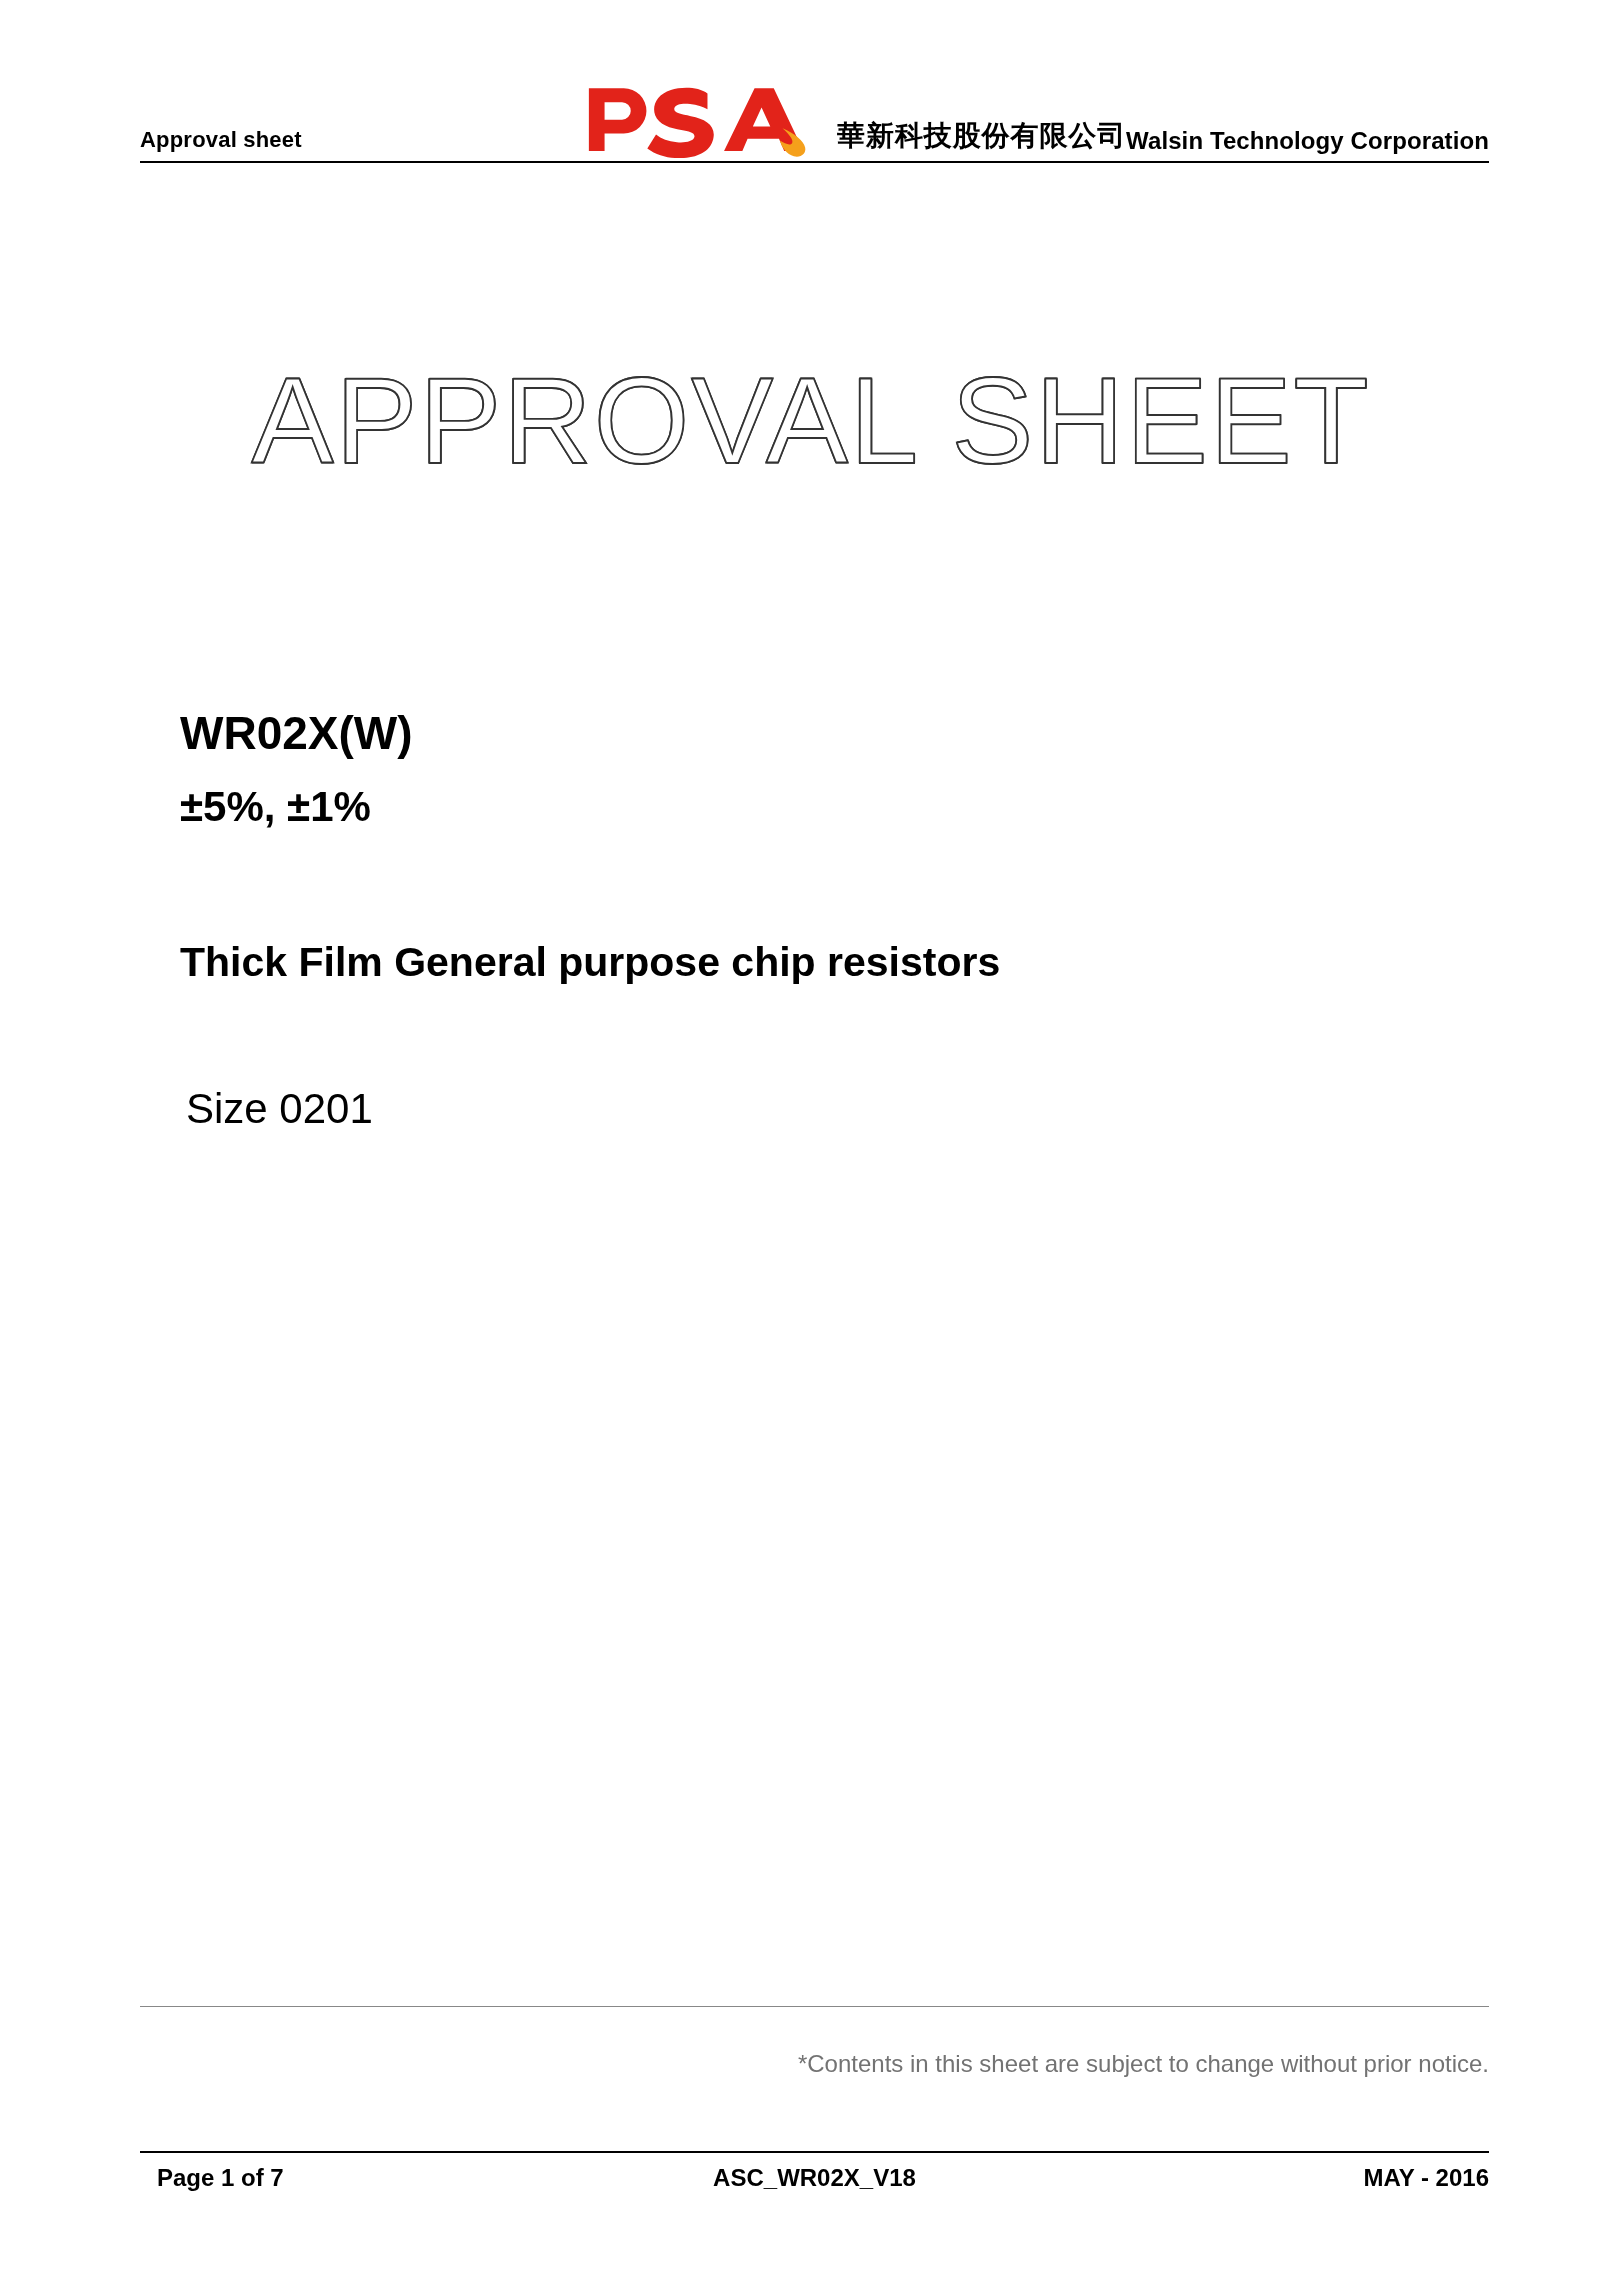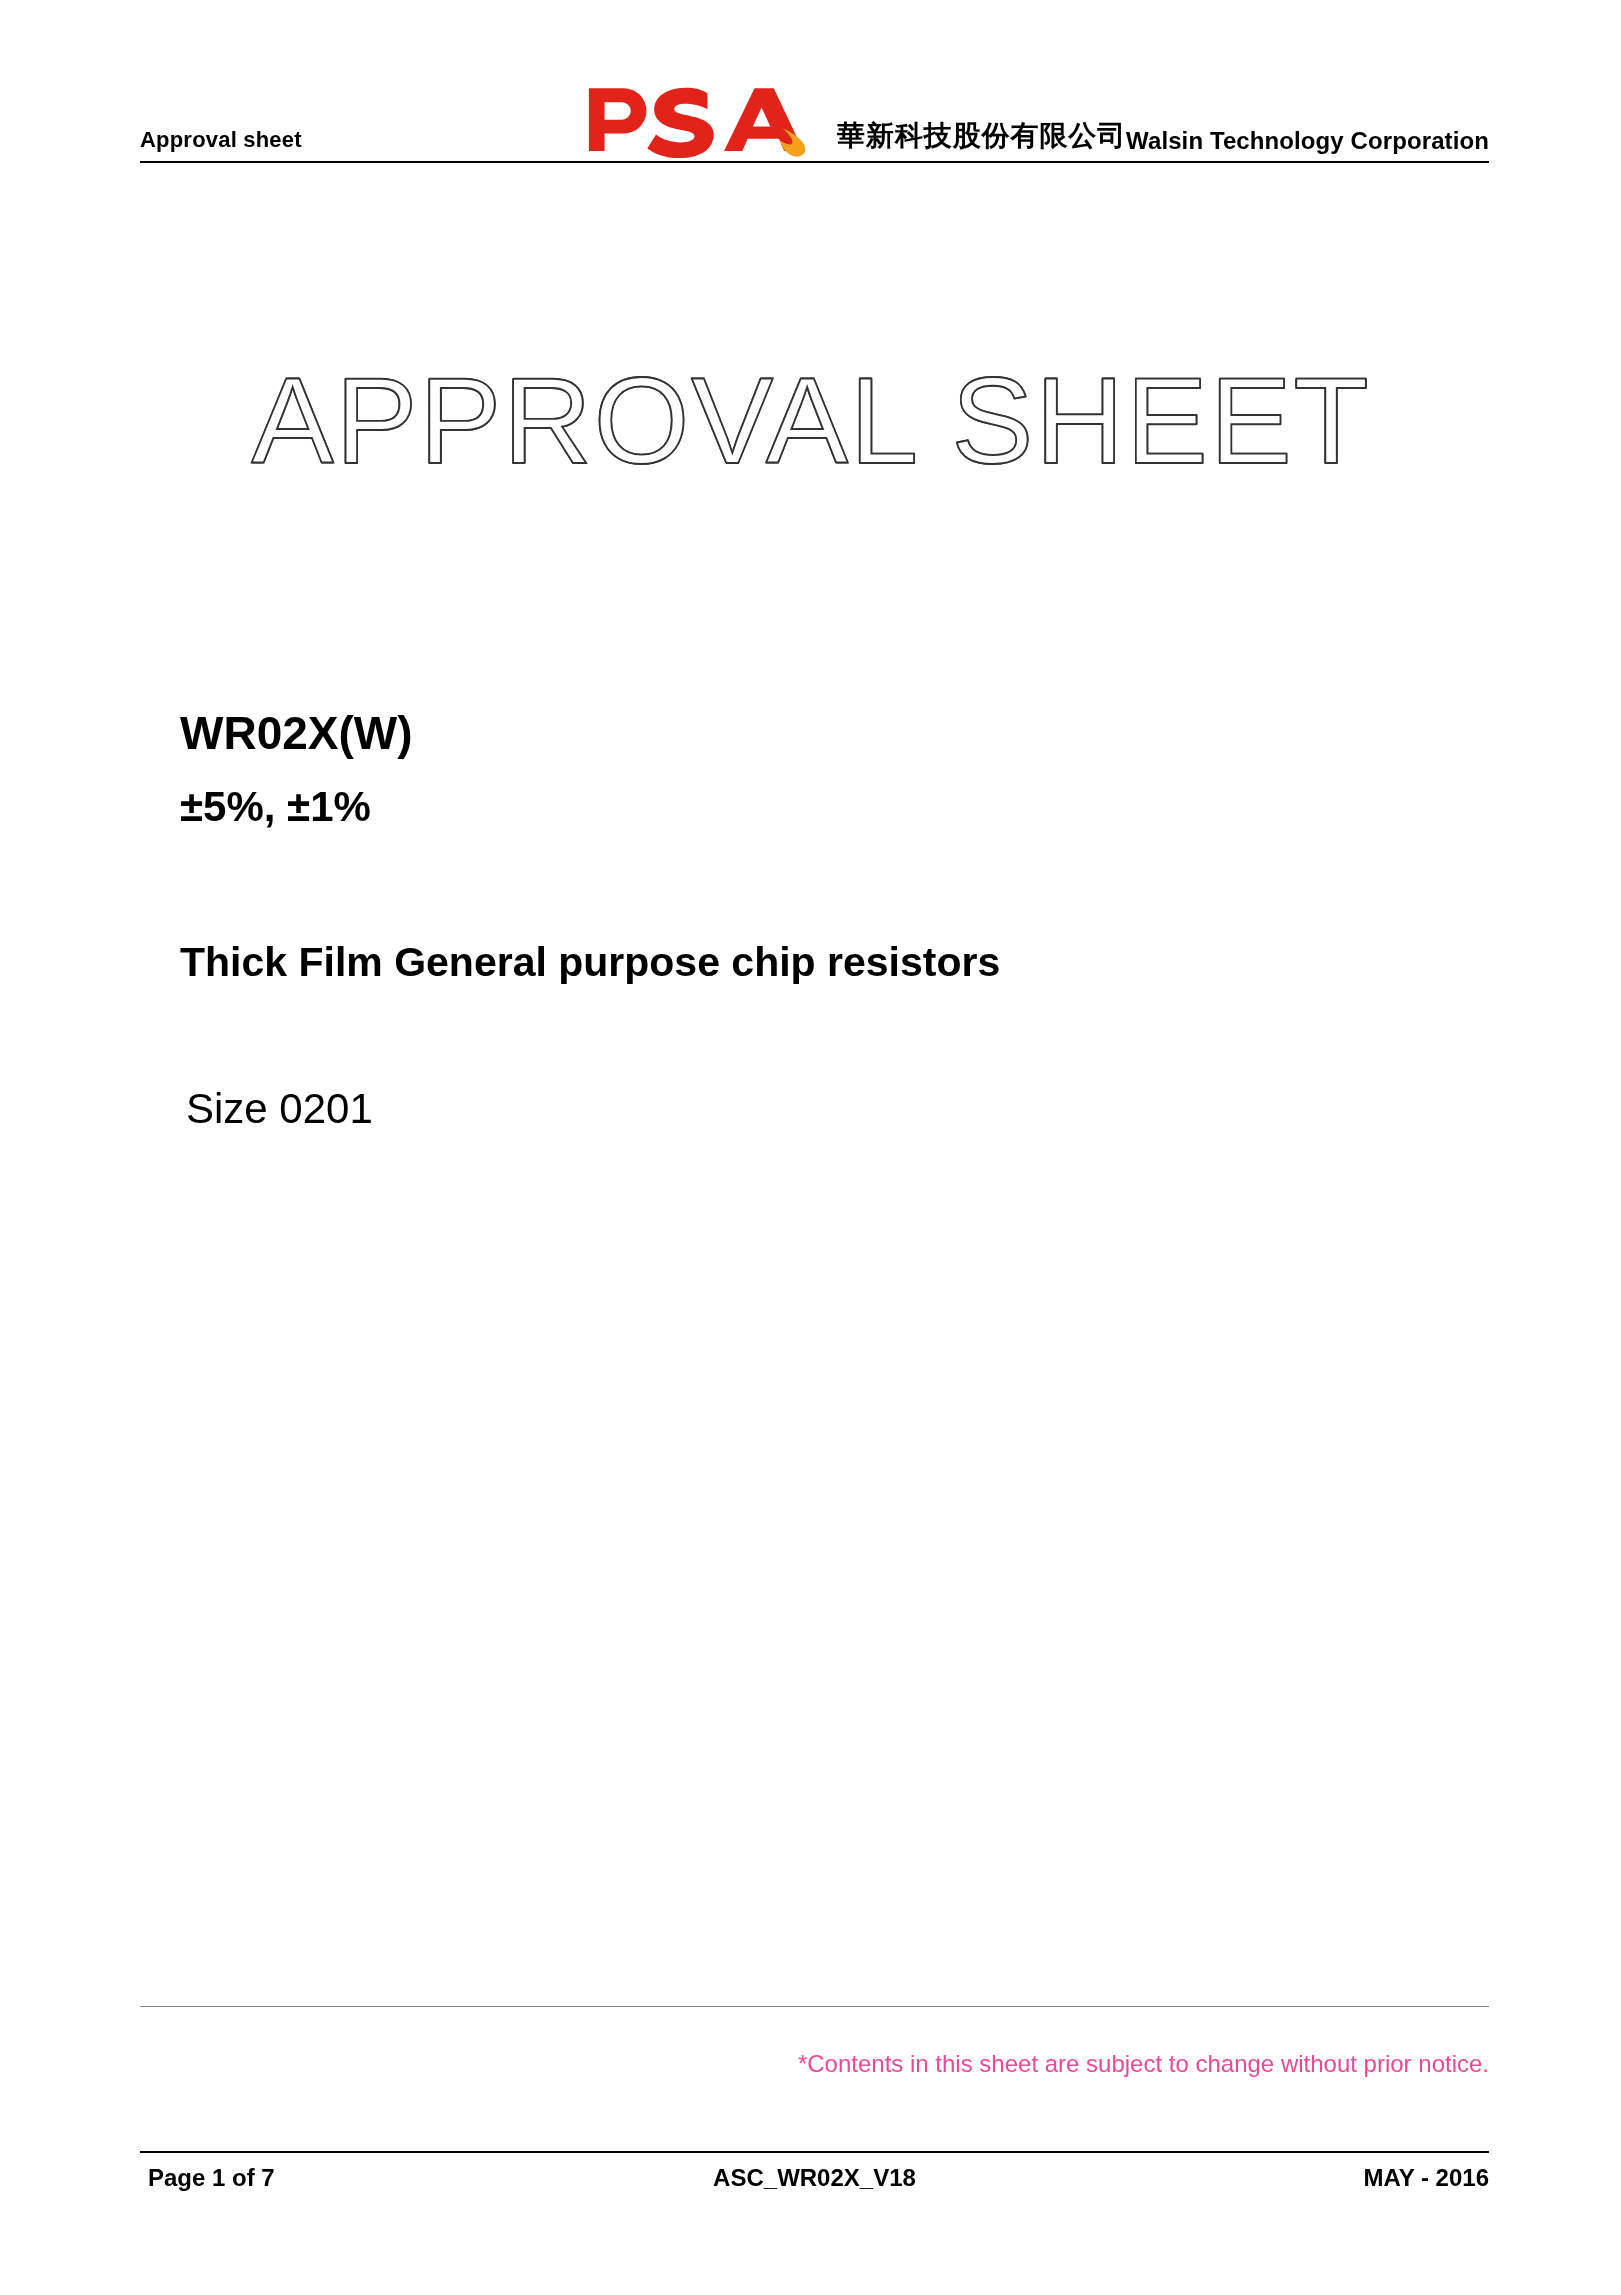--- a/index.html
+++ b/index.html
@@ -141,42 +141,42 @@
     height: 0.9px;
     background: #888888;
   }
   .notice {
     position: absolute;
     left: 140px;
     top: 2050px;
     width: 1349px;
     text-align: right;
     font-size: 24px;
-    color: #ec4899;
+    color: #737373;
   }
   .footer-rule {
     position: absolute;
     left: 140px;
     top: 2151px;
     width: 1349px;
     height: 1.8px;
     background: #000000;
   }
   .footer {
     position: absolute;
     left: 140px;
     top: 2164px;
     width: 1349px;
     height: 44px;
     font-size: 24px;
     font-weight: bold;
   }
   .footer-left {
     position: absolute;
-    left: 8px;
+    left: 17px;
     top: 0;
   }
   .footer-center {
     position: absolute;
     left: 0;
     right: 0;
     top: 0;
     text-align: center;
   }
   .footer-right {

